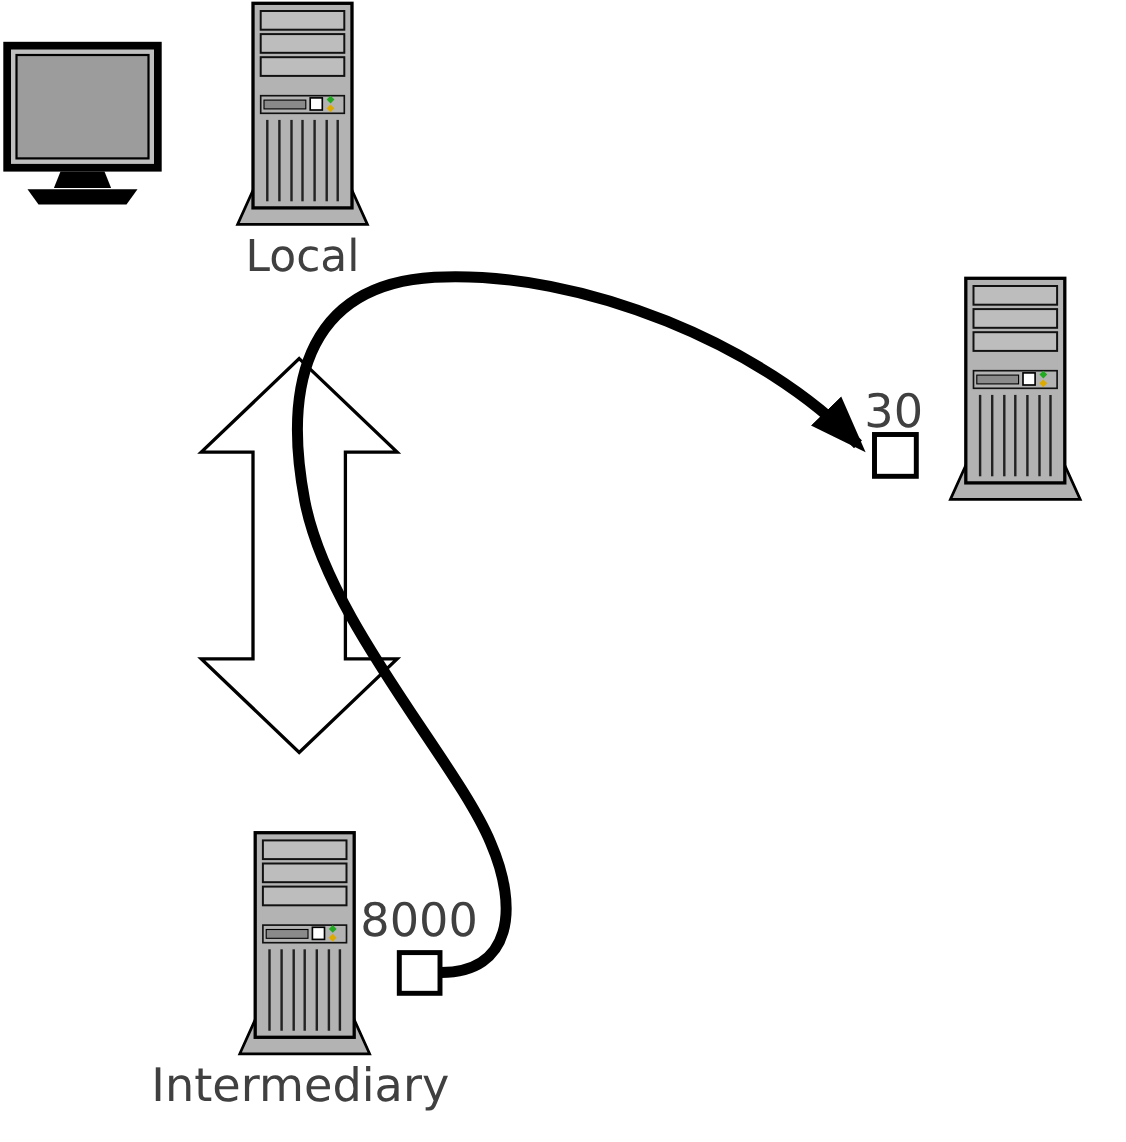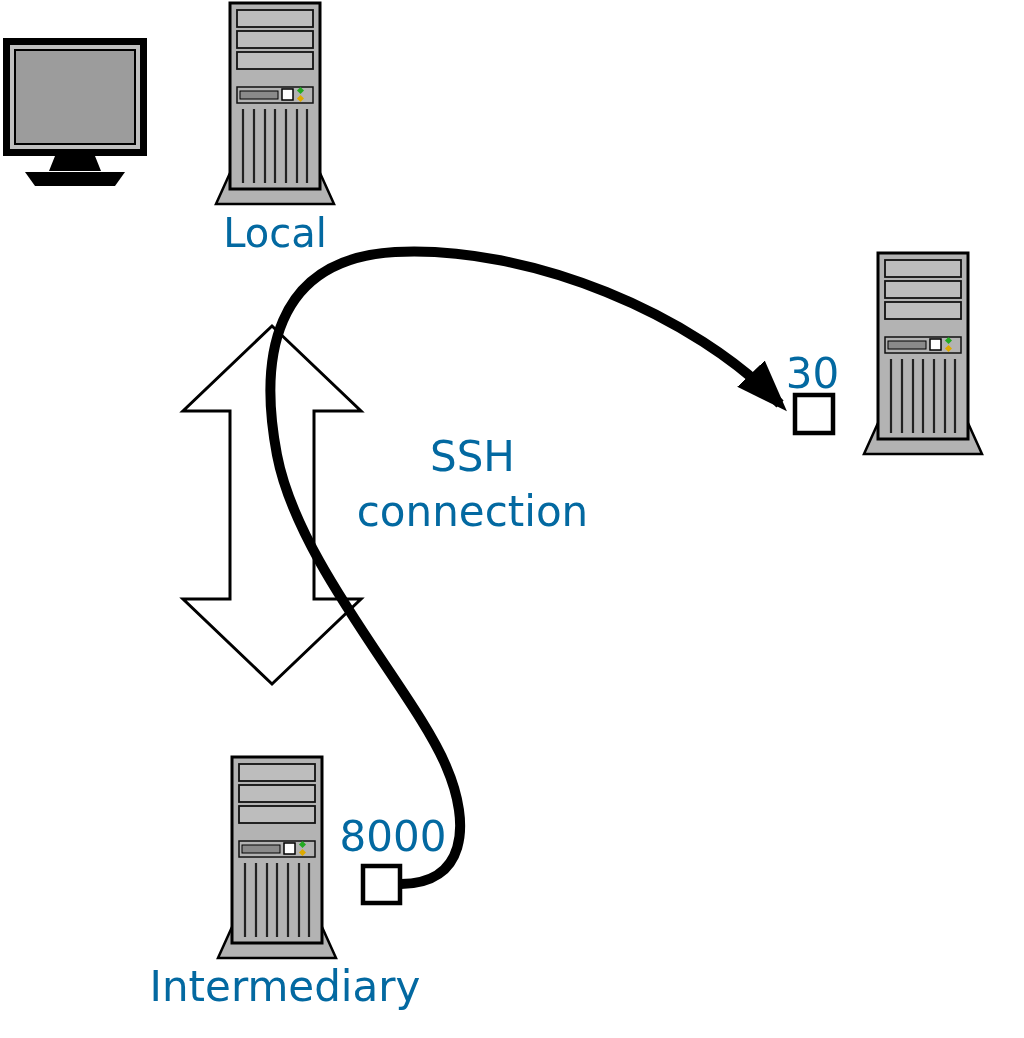--- a/index.html
+++ b/index.html
@@ -16,32 +16,32 @@
     overflow: hidden;
   }
   #diagram-svg {
     position: absolute;
     left: 0; top: 0;
     width: 1024px;
     height: 1038px;
   }
   .label {
     position: absolute;
-    color: #0369a1;
+    color: #404040;
     text-align: center;
     font-size: 42px;
     line-height: 1.3;
     white-space: normal;
   }
   .label-local        { left: 190px; top: 207px; width: 170px; font-size: 40px; }
   .label-server       { left: 828px; top: 460px; width: 196px; }
-  .label-intermediary { left: 105px; top: 960px; width: 360px; }
+  .label-intermediary { left: 93px; top: 960px; width: 360px; }
   .label-ssh          { left: 345px; top: 430px; width: 255px; }
   .label-port25       { left: 770px; top: 347px; width: 85px;  }
-  .label-port8000     { left: 322px; top: 810px; width: 118px; padding-left: 12px; }
+  .label-port8000     { left: 322px; top: 810px; width: 118px; }
 </style>
 </head>
 <body>
 
 <div id="canvas">
 
   <svg id="diagram-svg" viewBox="0 0 1024 1038" xmlns="http://www.w3.org/2000/svg">
 
     <defs>
 
@@ -92,19 +92,18 @@
 
     <rect x="795" y="395" width="38" height="38" fill="#ffffff" stroke="#000000" stroke-width="4.5"></rect>
     <rect x="363" y="866" width="37" height="37" fill="#ffffff" stroke="#000000" stroke-width="4.5"></rect>
   </svg>
 
   <div class="label label-local">Local</div>
 
 
   <div class="label label-intermediary">Intermediary</div>
 
-  <div class="label label-ssh">SSH connection</div>
 
   <div class="label label-port25">30</div>
 
   <div class="label label-port8000">8000</div>
 
 </div>
 
 </body></html>

